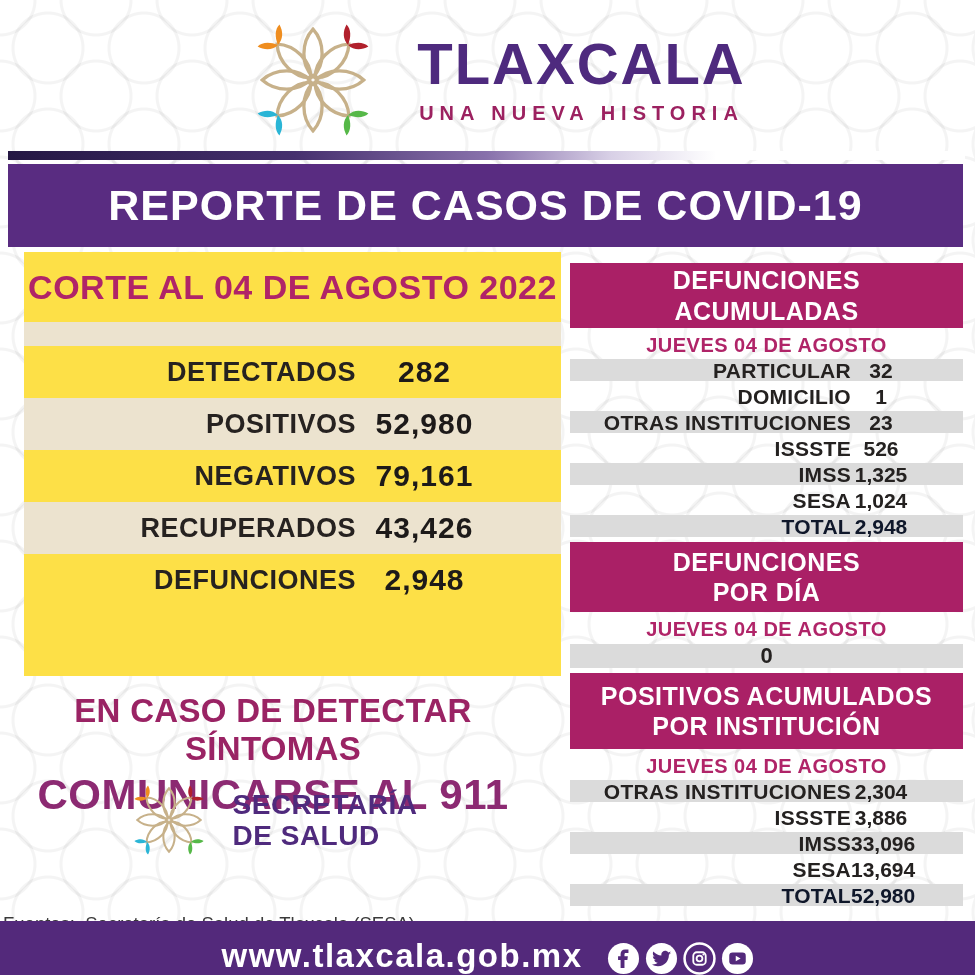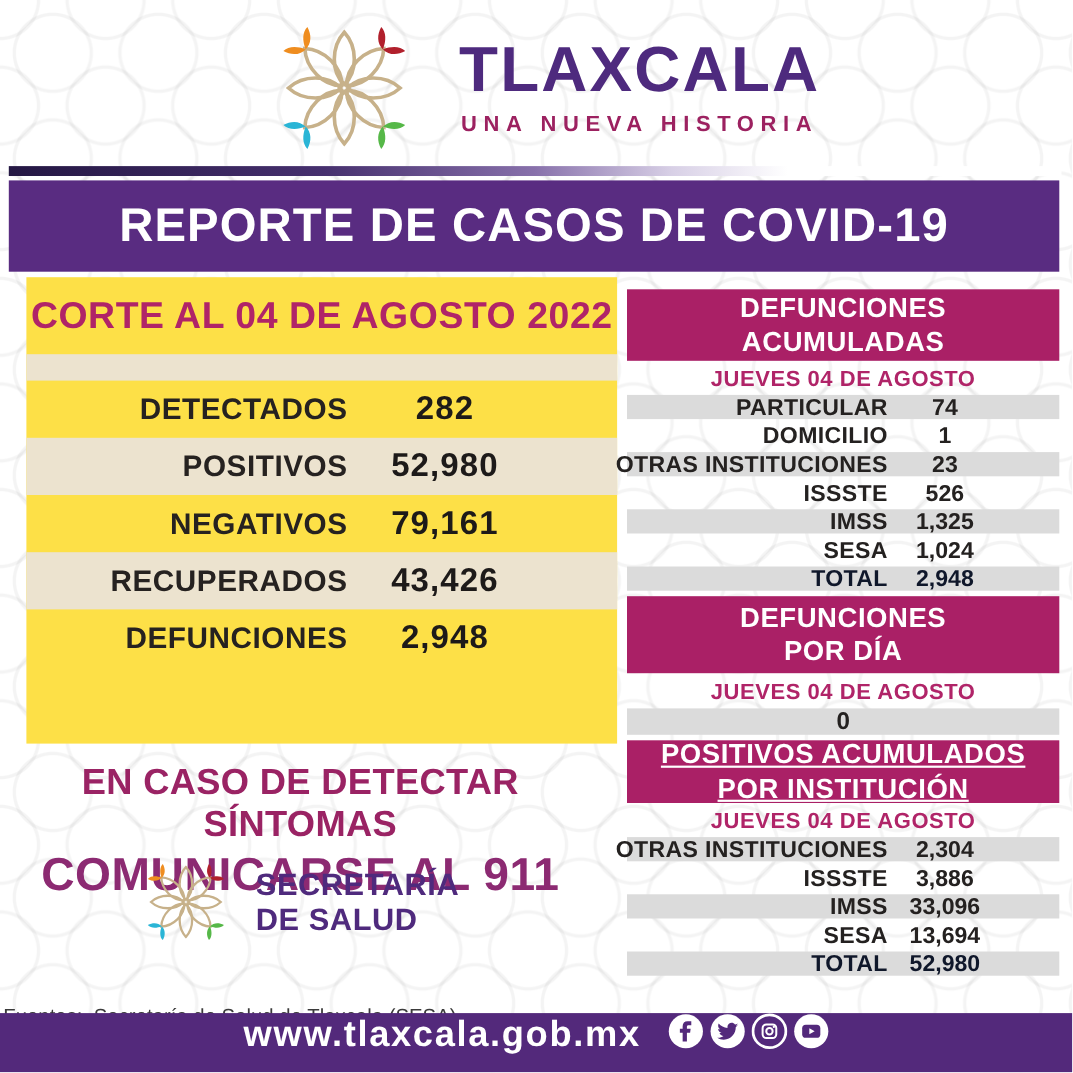--- a/index.html
+++ b/index.html
@@ -24,55 +24,55 @@
 
   .title-bar{left:8px;top:164px;width:955px;height:83px;background:#592c81;
     display:flex;align-items:center;justify-content:center;}
   .title-bar .t{color:#fff;font-size:43px;font-weight:700;letter-spacing:1px;}
 
   
   .left-panel{left:8px;top:252px;width:537px;height:424px;background:#fde047;margin-left:16px;}
   .panel-title{height:70px;display:flex;align-items:center;justify-content:center;
     font-size:34px;font-weight:700;color:#b02468;letter-spacing:.5px;}
   .spacer{height:24px;background:#ece3cf;}
-  .s-row{height:52px;display:grid;grid-template-columns:292px 1fr;align-items:center;}
+  .s-row{height:52px;display:grid;grid-template-columns:292px 1fr;align-items:center;padding-left:40px;}
   .s-row.light{background:#ece3cf;}
   .s-label{justify-self:end;font-size:27px;font-weight:700;color:#262220;letter-spacing:.5px;}
   .s-value{justify-self:center;padding-right:68px;font-size:30px;font-weight:700;color:#1d1a19;letter-spacing:1px;}
 
   
   .right-col{left:570px;top:263px;width:393px;display:flex;flex-direction:column;}
   .sec-header{background:#aa2066;color:#fff;display:flex;flex-direction:column;align-items:center;justify-content:center;
     font-weight:700;font-size:25px;line-height:1.22;letter-spacing:.5px;text-align:center;}
   #sec1{height:65px;}
   #sec2{height:70px;margin-top:1px;}
-  #sec3{height:57px;margin-top:5px;text-decoration:underline;}
+  #sec3{height:76px;margin-top:5px;}
   .sec-date{margin-top:6px;height:20px;text-align:center;font-size:20px;font-weight:700;color:#b02468;letter-spacing:.5px;}
   .r-rows{margin-top:5px;}
-  .r-row{height:22px;margin-bottom:4px;display:grid;grid-template-columns:237px 1fr;align-items:center;}
+  .r-row{height:22px;margin-bottom:4px;display:grid;grid-template-columns:237px 1fr;align-items:center;padding-left:44px;}
   .r-row.gray{background:#dbdbdb;}
   .r-label{justify-self:end;font-size:21px;font-weight:700;color:#242120;letter-spacing:.3px;white-space:nowrap;}
   .r-value{justify-self:center;padding-right:52px;font-size:21px;font-weight:700;color:#242120;}
   .r-row.total .r-label,.r-row.total .r-value{color:#0f172a;}
   .zero-row{margin-top:6px;height:24px;background:#dbdbdb;display:flex;align-items:center;justify-content:center;
     font-size:22px;font-weight:700;color:#242120;}
 
   
   .symptoms{left:0;top:692px;width:546px;text-align:center;}
   .sym1{font-size:33px;font-weight:700;color:#9a2364;letter-spacing:.3px;}
   .sym2{font-size:42px;font-weight:700;color:#8c2a72;margin-top:3px;letter-spacing:.5px;}
   .health{left:0;top:780px;width:546px;display:flex;align-items:center;justify-content:center;gap:24px;}
   .flower-sm{width:80px;height:80px;}
   .health-text div{font-size:28px;font-weight:700;color:#4f2a7d;line-height:1.12;letter-spacing:.5px;}
 
   .sources{left:3px;top:857px;font-size:18.5px;color:#3a3a3a;line-height:1.45;white-space:pre-wrap;}
 
   
   .footer{left:0;top:921px;width:975px;height:54px;background:#53297b;
-    display:flex;align-items:flex-start;justify-content:center;gap:24px;}
+    display:flex;align-items:flex-end;justify-content:center;gap:24px;}
   .url{color:#fff;font-size:33px;font-weight:700;letter-spacing:1.5px;}
   .socials{display:flex;gap:5px;align-items:center;}
   .socials svg{width:33px;height:33px;display:block;cursor:pointer;}
   .defs{width:0;height:0;position:absolute;}
 </style>
 </head>
 <body>
 
 <svg class="defs" aria-hidden="true">
   <defs>
@@ -150,21 +150,21 @@
 
   <div class="right-col">
     <div class="sec-header" id="sec1">
       <div>DEFUNCIONES</div>
       <div>ACUMULADAS</div>
     </div>
     <div class="sec-date">JUEVES 04 DE AGOSTO</div>
     <div class="r-rows">
         <div class="r-row gray">
           <span class="r-label">PARTICULAR</span>
-          <span class="r-value">74</span>
+          <span class="r-value">32</span>
         </div>
         <div class="r-row">
           <span class="r-label">DOMICILIO</span>
           <span class="r-value">1</span>
         </div>
         <div class="r-row gray">
           <span class="r-label">OTRAS INSTITUCIONES</span>
           <span class="r-value">23</span>
         </div>
         <div class="r-row">

